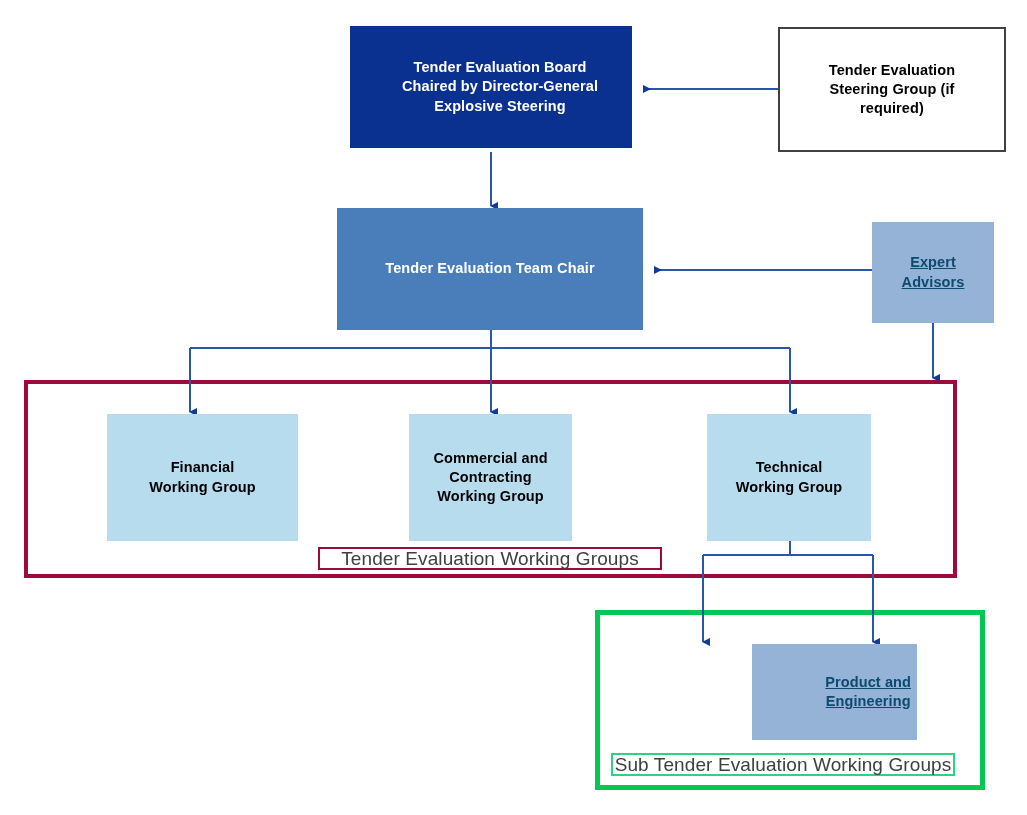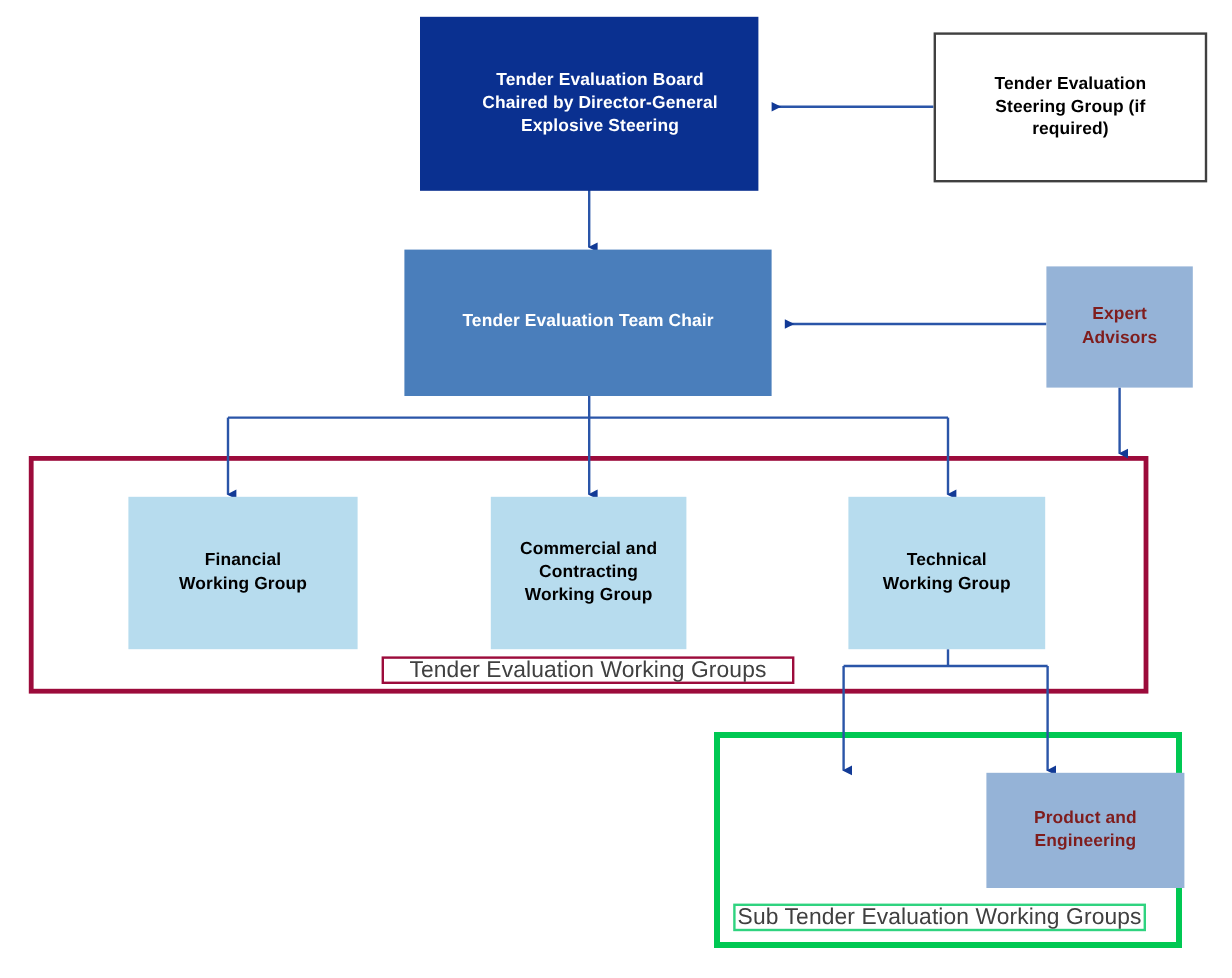--- a/index.html
+++ b/index.html
@@ -33,21 +33,22 @@
   .node-dark {
     background: #0a3090;
     color: #ffffff;
   }
   .node-mid {
     background: #4a7ebb;
     color: #ffffff;
   }
   .node-steel {
     background: #95b3d7;
-    color: #7f1d1d;
+    color: #0c4a6e;
+    text-decoration: underline;
   }
   .node-light {
     background: #b7dcee;
     color: #000000;
   }
   .node-white {
     background: #ffffff;
     color: #000000;
     border: 2px solid #404040;
   }
@@ -121,21 +122,21 @@
       <line x1="491" y1="348" x2="491" y2="412" marker-end="url(#arrow-down)"></line>
       <line x1="790" y1="348" x2="790" y2="412" marker-end="url(#arrow-down)"></line>
 
       <line x1="790" y1="541" x2="790" y2="555"></line>
       <line x1="703" y1="555" x2="873" y2="555"></line>
       <line x1="703" y1="555" x2="703" y2="642" marker-end="url(#arrow-down)"></line>
       <line x1="873" y1="555" x2="873" y2="642" marker-end="url(#arrow-down)"></line>
     </g>
   </svg>
 
-  <div class="node node-dark" style="left:350px; top:14px; width:282px; height:145px;padding-left:24px;">
+  <div class="node node-dark" style="left:350px; top:26px; width:282px; height:122px;padding-left:24px;">
     <span>
       <span>Tender Evaluation Board</span><br>
       <span>Chaired by Director-General</span><br>
       <span>Explosive Steering</span>
     </span>
   </div>
 
   <div class="node node-white" style="left:778px; top:27px; width:228px; height:125px;text-align:center;">
     <span>
       <span>Tender Evaluation</span><br>
@@ -171,21 +172,21 @@
   </div>
 
   <div class="node node-light" style="left:707px; top:414px; width:164px; height:127px;">
     <span>
       <span>Technical</span><br>
       <span>Working Group</span>
     </span>
   </div>
 
 
-  <div class="node node-steel" style="left:822px; top:644px; width:165px; height:96px;">
+  <div class="node node-steel" style="left:752px; top:644px; width:165px; height:96px;justify-content:flex-end;">
     <span>
       <span>Product and</span><br>
       <span>Engineering</span>
     </span>
   </div>
 
   <div class="caption caption-maroon" style="left:318px; top:547px; width:344px; height:23px;">
     <span>Tender Evaluation Working Groups</span>
   </div>
 

